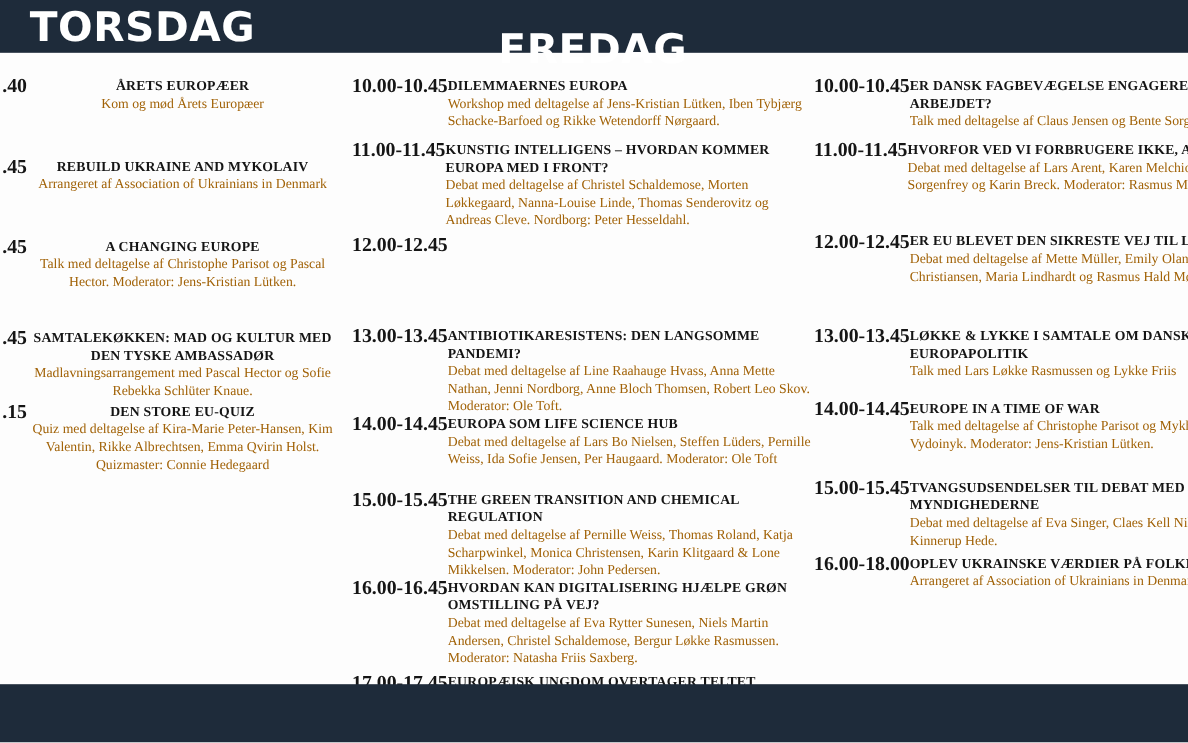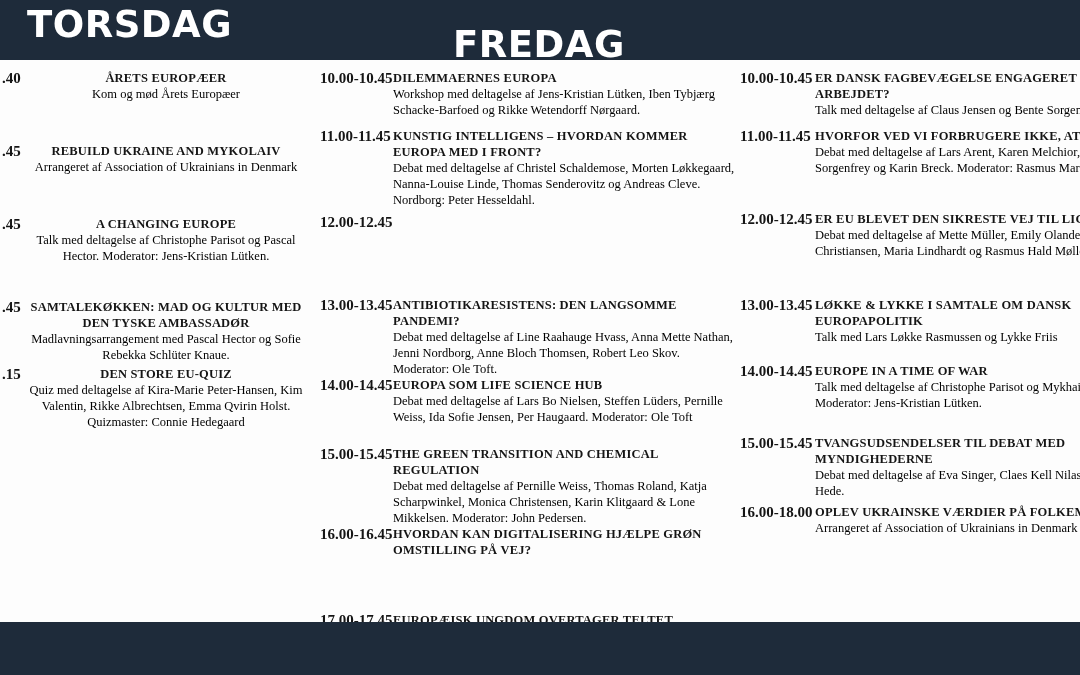--- a/index.html
+++ b/index.html
@@ -4,50 +4,50 @@
 <style>
   html,body{margin:0;padding:0;}
   body{
     width:1080px;height:675px;position:relative;overflow:hidden;
     background:#fdfdfd;
     font-family:"Liberation Serif", serif;
     color:#151515;
   }
   
   .bar{position:absolute;left:0;width:1080px;background:#1e2b3a;}
-  .bar.top{top:0;height:60px;}
+  .bar.top{top:0;height:48px;}
   .bar.bottom{top:622px;height:53px;}
   .day-label{
     position:absolute;top:0;line-height:49px;color:#ffffff;
     font-family:"DejaVu Sans","Liberation Sans",sans-serif;
     font-weight:700;font-size:37px;letter-spacing:0.5px;white-space:nowrap;
   }
   .day-torsdag{left:27px;}
   .day-fredag{left:453px;margin-top:20px;}
   .day-lordag{left:878px;}
   
   .col{position:absolute;top:70px;display:flex;flex-direction:column;}
   .c0{left:2px;width:310px;}
   .c1{left:320px;width:420px;}
   .c2{left:740px;width:412px;}
   .event{display:flex;align-items:flex-start;}
   .time{
-    font-weight:700;font-size:15px;line-height:16px;white-space:nowrap;
+    font-weight:700;font-size:18px;line-height:16px;white-space:nowrap;
   }
   .c0 .time{flex:0 0 26px;}
   .c1 .time{flex:0 0 73px;}
   .c2 .time{flex:0 0 75px;}
   .ebody{flex:1 1 auto;min-width:0;}
   .c0 .ebody{max-width:276px;text-align:center;}
   .c1 .ebody{max-width:345px;}
   .c2 .ebody{width:335px;max-width:none;}
   .etitle{
     font-weight:700;font-size:12.5px;line-height:16px;letter-spacing:0.2px;
   }
-  .edesc{font-size:12.5px;line-height:16px;color:#000000;}
+  .edesc{font-size:12.5px;line-height:16px;color:#a16207;}
   
   .c0 .event:nth-child(1){min-height:73px;}
   .c0 .event:nth-child(2){min-height:73px;}
   .c0 .event:nth-child(3){min-height:83px;}
   .c0 .event:nth-child(4){min-height:67px;}
   .c1 .event:nth-child(1){min-height:58px;}
   .c1 .event:nth-child(2){min-height:86px;}
   .c1 .event:nth-child(3){min-height:83px;}
   .c1 .event:nth-child(4){min-height:69px;}
   .c1 .event:nth-child(5){min-height:69px;}
@@ -142,20 +142,21 @@
         <div class="time">15.00-15.45</div>
         <div class="ebody">
           <div class="etitle">THE GREEN TRANSITION AND CHEMICAL REGULATION</div>
           <div class="edesc">Debat med deltagelse af Pernille Weiss, Thomas Roland, Katja Scharpwinkel, Monica Christensen, Karin Klitgaard &amp; Lone Mikkelsen. Moderator: John Pedersen.</div>
         </div>
       </div>
       <div class="event">
         <div class="time">16.00-16.45</div>
         <div class="ebody">
           <div class="etitle">HVORDAN KAN DIGITALISERING HJÆLPE GRØN OMSTILLING PÅ VEJ?</div>
+          <div class="edesc">Debat med deltagelse af Eva Rytter Sunesen, Niels Martin Andersen, Christel Schaldemose, Bergur Løkke Rasmussen. Moderator: Natasha Friis Saxberg.</div>
         </div>
       </div>
       <div class="event">
         <div class="time">17.00-17.45</div>
         <div class="ebody">
           <div class="etitle">EUROPÆISK UNGDOM OVERTAGER TELTET</div>
         </div>
       </div>
     </div>
     <div class="col c2">

